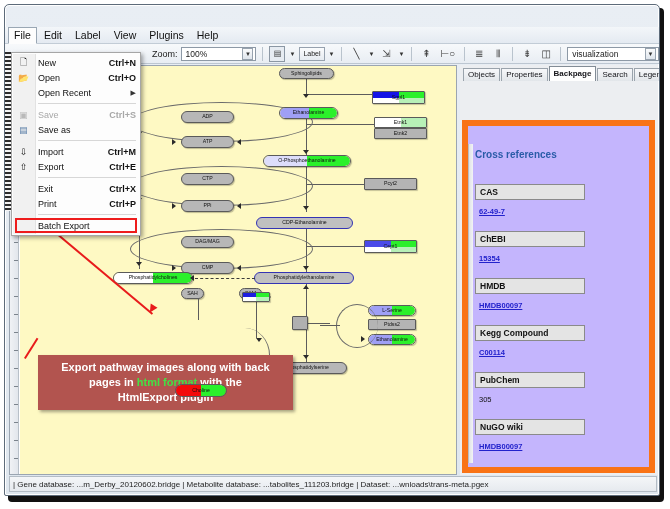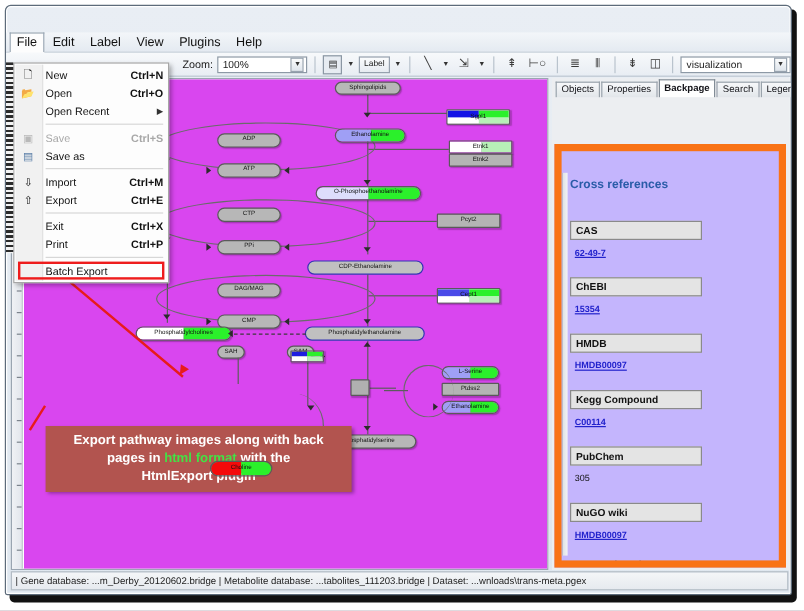--- a/index.html
+++ b/index.html
@@ -105,21 +105,21 @@
     background:#ffffff; border:1px solid #9aa5b1;
     overflow:hidden;
   }
   .vruler{
     position:absolute; left:0; top:0; width:9px; height:100%;
     background:linear-gradient(to right,#f0f2f5,#e2e6ec);
     border-right:1px solid #b8c0c9;
   }
   .vruler .tick{ position:absolute;right:0;width:4px;height:1px;background:#7c848d;}
   .canvas{
-    position:absolute; left:10px; top:0; right:0; bottom:0; background:#d946ef;
+    position:absolute; left:10px; top:0; right:0; bottom:0; background:#fef9c3;
   }
 
   
   .node{
     position:absolute; display:flex; align-items:center; justify-content:center;
     font-size:5.2px; color:#111; text-align:center; line-height:1.05;
     border:1px solid #5a5a5a; white-space:nowrap; overflow:hidden;
   }
   .metab{ border-radius:7px; background:#b7b7b7; box-shadow:1px 1px 1px rgba(0,0,0,.25);}
   .metab-plain{ border-radius:7px; background:#c0c0c0; }

